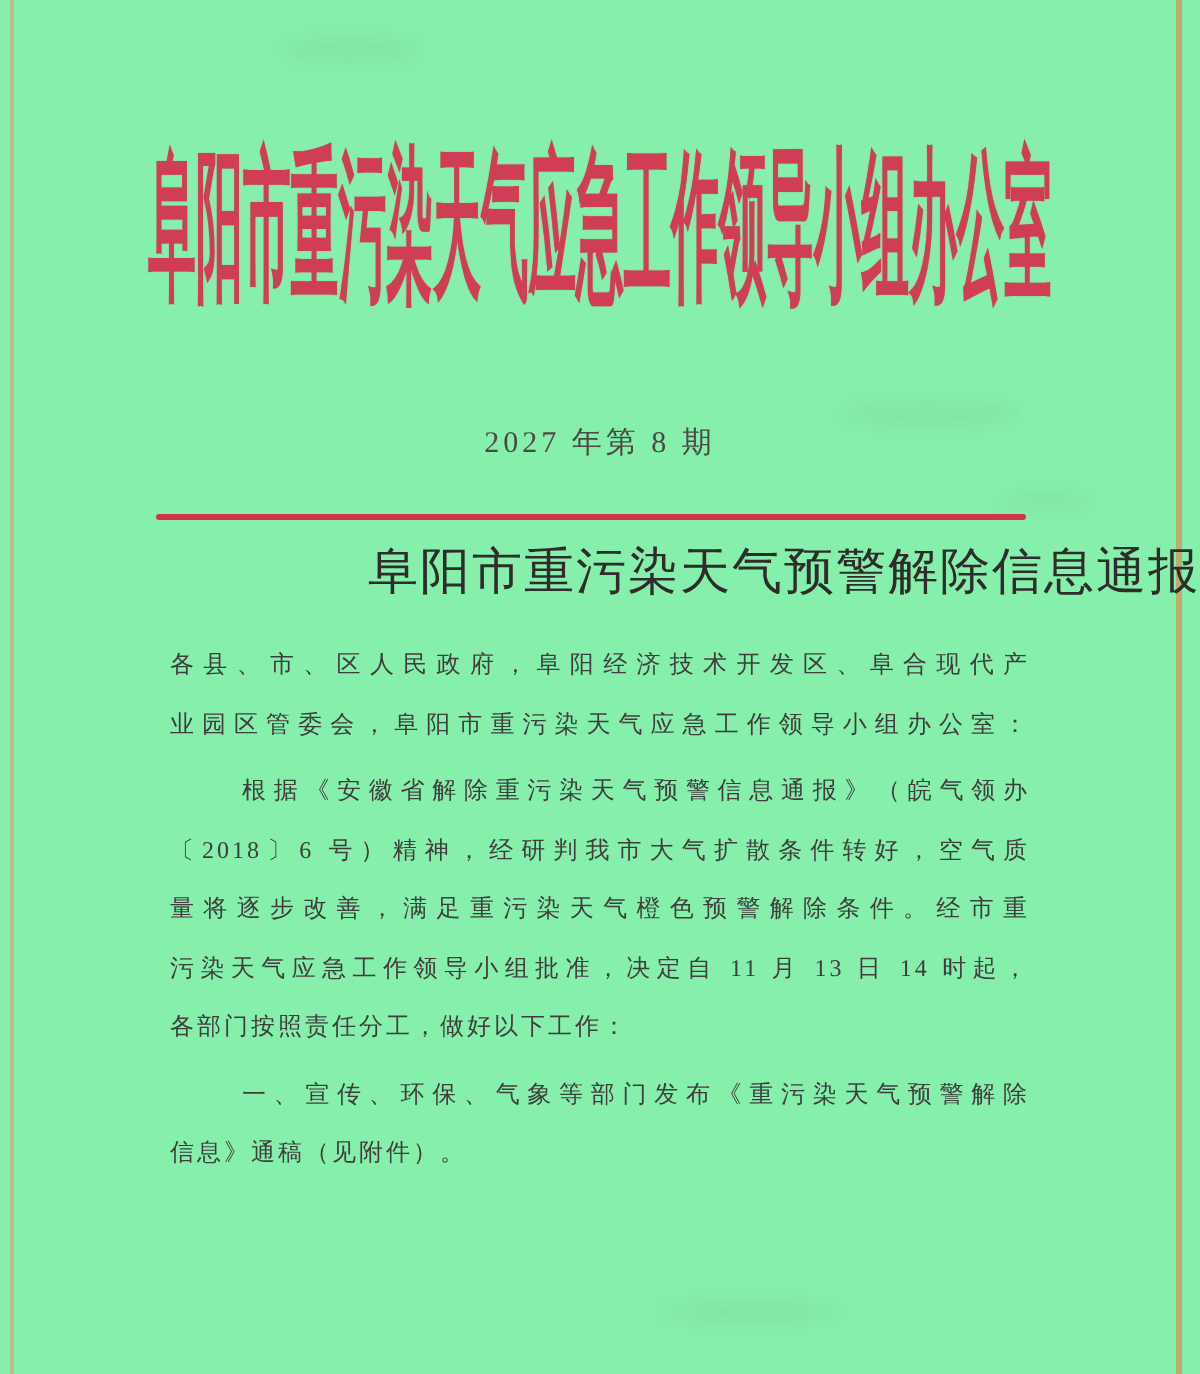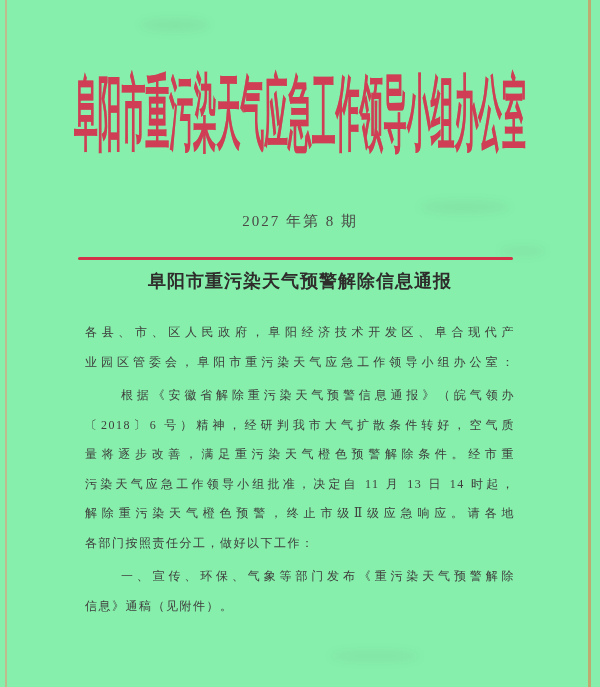--- a/index.html
+++ b/index.html
@@ -70,23 +70,23 @@
     position: absolute;
     left: 78px; top: 257px;
     width: 435px; height: 3px;
     background: #d43249;
     border-radius: 2px;
   }
   
   .doc-title {
     position: absolute;
     left: 0; right: 0; top: 269px;
-    text-align: center;
-    font-size: 18px;
-    font-weight: 700;
+    text-align: right;
+    font-size: 25px;
+    font-weight: 400;
     letter-spacing: 1px;
     color: #2e2d2b;
   }
   
   .doc-body {
     position: absolute;
     left: 85px; top: 314px;
     width: 430px;
     color: #3f3e3c;
   }
@@ -125,19 +125,18 @@
 
   <div class="doc-title">阜阳市重污染天气预警解除信息通报</div>
 
   <div class="doc-body" id="doc-body">
       <div class="bline para">各县、市、区人民政府，阜阳经济技术开发区、阜合现代产</div>
       <div class="bline">业园区管委会，阜阳市重污染天气应急工作领导小组办公室：</div>
       <div class="bline indent para">根据《安徽省解除重污染天气预警信息通报》（皖气领办</div>
       <div class="bline">〔2018〕6 号）精神，经研判我市大气扩散条件转好，空气质</div>
       <div class="bline">量将逐步改善，满足重污染天气橙色预警解除条件。经市重</div>
       <div class="bline">污染天气应急工作领导小组批准，决定自 11 月 13 日 14 时起，</div>
-      <div class="bline">解除重污染天气橙色预警，终止市级Ⅱ级应急响应。请各地</div>
       <div class="bline short">各部门按照责任分工，做好以下工作：</div>
       <div class="bline indent para">一、宣传、环保、气象等部门发布《重污染天气预警解除</div>
       <div class="bline short">信息》通稿（见附件）。</div>
     </div>
 
 </div>
 
 </body></html>

